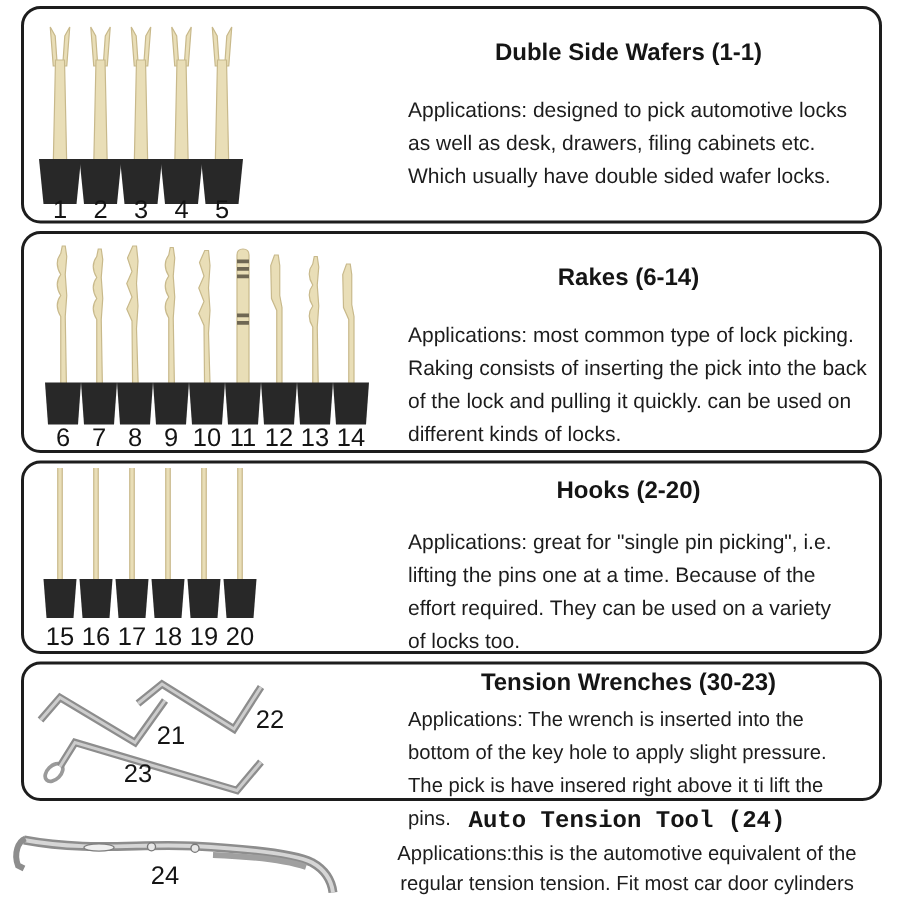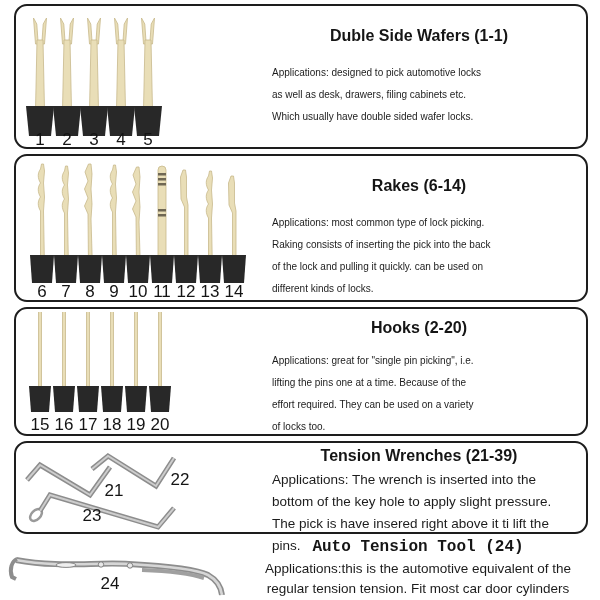--- a/index.html
+++ b/index.html
@@ -13,21 +13,21 @@
   }
   #card-wafers   { top:4px;   height:145px; }
   #card-rakes    { top:154px; height:148px; }
   #card-hooks    { top:307px; height:129px; }
   #card-wrenches { top:441px; height:93px;  }
   #sec-auto      { position:absolute; left:0; top:537px; width:600px; height:63px; }
 
   .tools { position:absolute; }
   .info  { position:absolute; left:242px; right:6px; }
   .title { margin:0; font-size:16px; font-weight:bold; color:#151515; text-align:center; line-height:20px; }
-  .desc  { margin:0; padding-left:14px; font-size:10px; line-height:22px; color:#1c1c1c; white-space:pre-line; }
+  .desc  { margin:0; padding-left:14px; font-size:14px; line-height:22px; color:#1c1c1c; white-space:pre-line; }
 
   #card-wafers .info   { top:20px; }  #card-wafers .title   { margin-bottom:16px; }
   #card-rakes .info    { top:20px; }  #card-rakes .title    { margin-bottom:16px; }
   #card-hooks .info    { top:9px;  }  #card-hooks .title    { margin-bottom:12px; }
   #card-wrenches .info { top:4px;  }  #card-wrenches .title { margin-bottom:4px; line-height:18px; }
   #card-wrenches .desc { font-size:13.5px; line-height:22px; }
   #sec-auto .info      { top:1px;  }  #sec-auto .title      { margin-bottom:3px; line-height:18px;font-family:Liberation Mono, monospace; }
   #sec-auto .desc      { font-size:13.5px; line-height:20px; text-align:center; padding-left:0; }
 
   .num { font-family:"Liberation Sans", sans-serif; font-size:17px; fill:#141414; text-anchor:middle; }
@@ -170,21 +170,21 @@
       <path class="metal-dark" d="M70,22 L86,9 L134,39 L152,11"></path>
       <path class="metal-light" d="M70,22 L86,9 L134,39 L152,11"></path>
       <ellipse cx="14" cy="68" rx="7" ry="4.5" transform="rotate(-45 14 68)" fill="none" stroke="#9a9a9a" stroke-width="2.5"></ellipse>
       <path class="metal-dark" d="M18,64 L28,48 L136,80 L152,61"></path>
       <path class="metal-light" d="M18,64 L28,48 L136,80 L152,61"></path>
       <text class="num" x="92" y="49">21</text>
       <text class="num" x="158" y="38">22</text>
       <text class="num" x="70" y="74">23</text>
     </svg>
     <div class="info">
-      <h3 class="title">Tension Wrenches (21-39)</h3>
+      <h3 class="title">Tension Wrenches (30-23)</h3>
       <p class="desc">Applications: The wrench is inserted into the
 bottom of the key hole to apply slight pressure.
 The pick is have insered right above it ti lift the pins.</p>
     </div>
   </section>
 
   <section id="sec-auto">
     <svg class="tools" style="left:4px;top:9px" width="232" height="54" viewBox="0 0 232 54">
       <path d="M12,14 C55,22 90,16 125,18 C162,20 192,23 204,29 C213,34 217,41 218,49" fill="none" stroke="#8d8d8d" stroke-width="6"></path>
       <path d="M12,14 C55,22 90,16 125,18 C162,20 192,23 204,29 C213,34 217,41 218,49" fill="none" stroke="#d6d6d6" stroke-width="2.6"></path>

